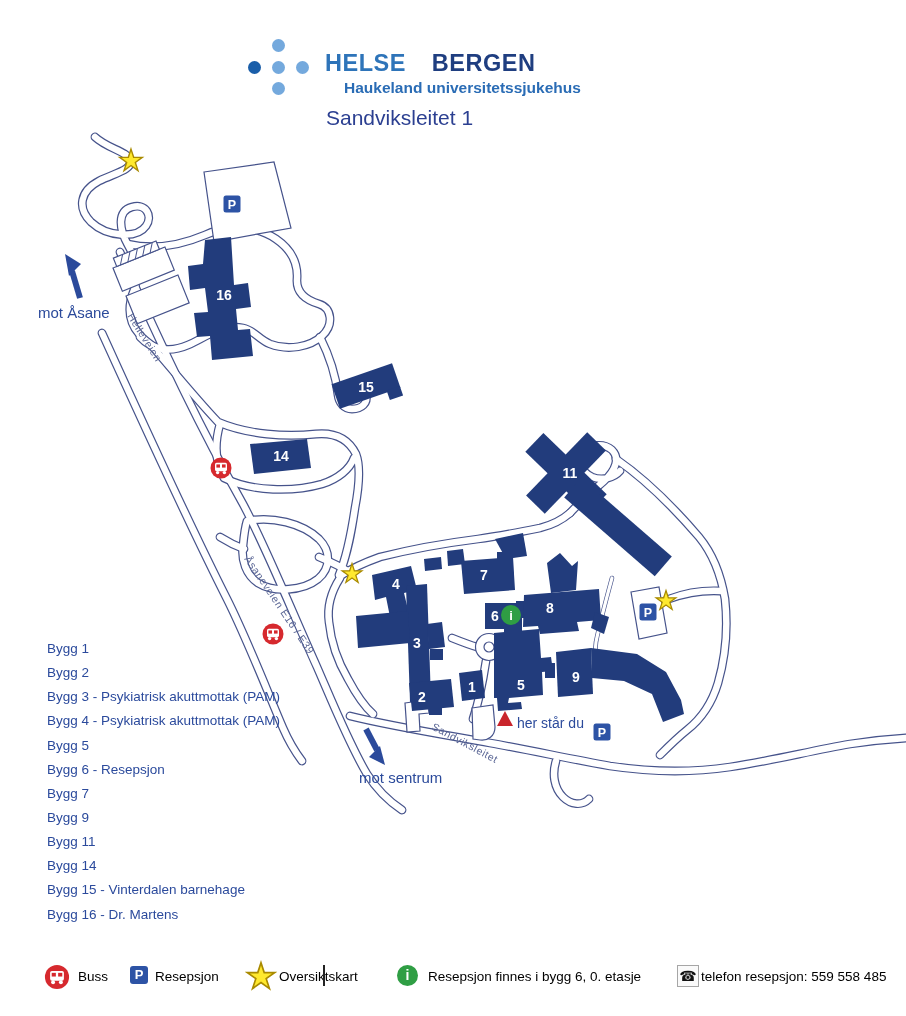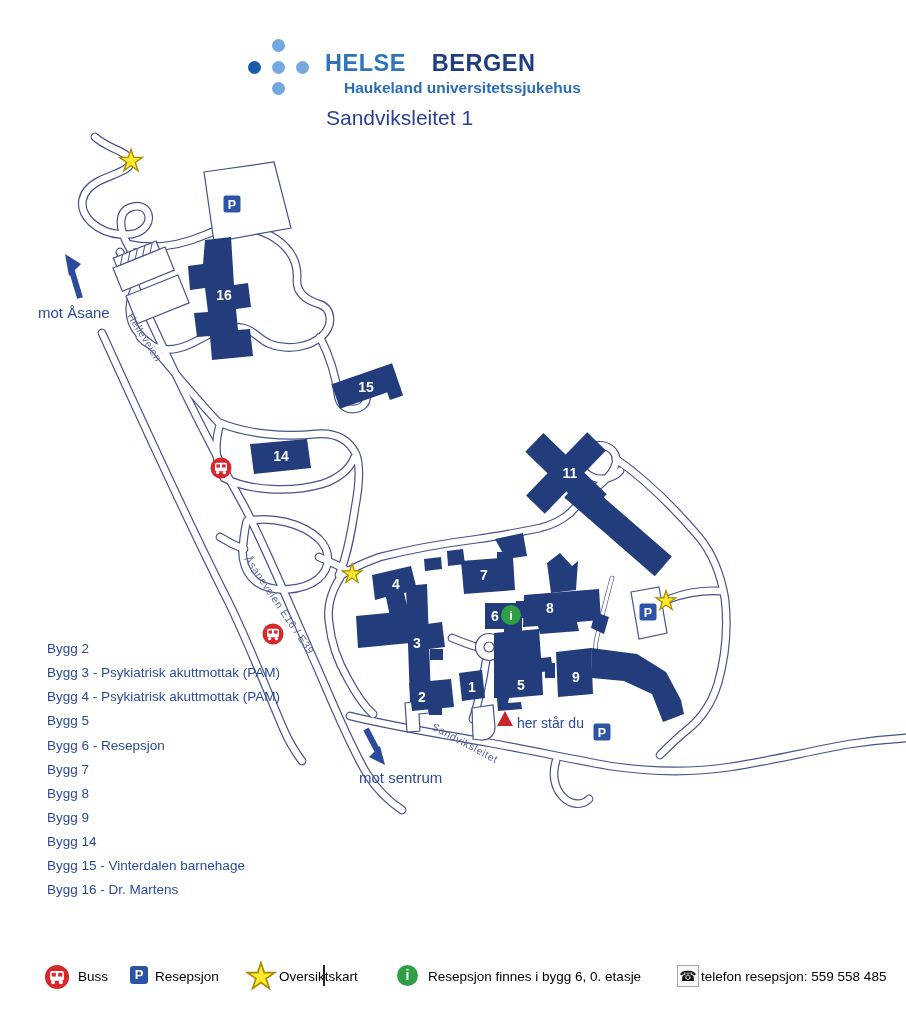--- a/index.html
+++ b/index.html
@@ -274,28 +274,29 @@
     <circle r="10" fill="#2f9e44"></circle>
     <text class="itxt" y="4.6">i</text>
   </g>
   <g>
     <polygon fill="#c9252c" points="505,711 497,726 513,726"></polygon>
     <text class="heretext" x="517" y="728">her står du</text>
   </g>
 </svg>
 
 <div class="bygg-list">
+  <div>Bygg 1</div>
   <div>Bygg 2</div>
   <div>Bygg 3 - Psykiatrisk akuttmottak (PAM)</div>
   <div>Bygg 4 - Psykiatrisk akuttmottak (PAM)</div>
   <div>Bygg 5</div>
   <div>Bygg 6 - Resepsjon</div>
   <div>Bygg 7</div>
-  <div>Bygg 8</div>
   <div>Bygg 9</div>
+  <div>Bygg 11</div>
   <div>Bygg 14</div>
   <div>Bygg 15 - Vinterdalen barnehage</div>
   <div>Bygg 16 - Dr. Martens</div>
 </div>
 
 <div>
   <svg class="abs" style="left:43px;top:963px;" width="28" height="28">
     <use href="#busicon" transform="translate(14,14) scale(1.15)"></use>
   </svg>
   <div class="legend-label" style="left:78px;top:969px;">Buss</div>

